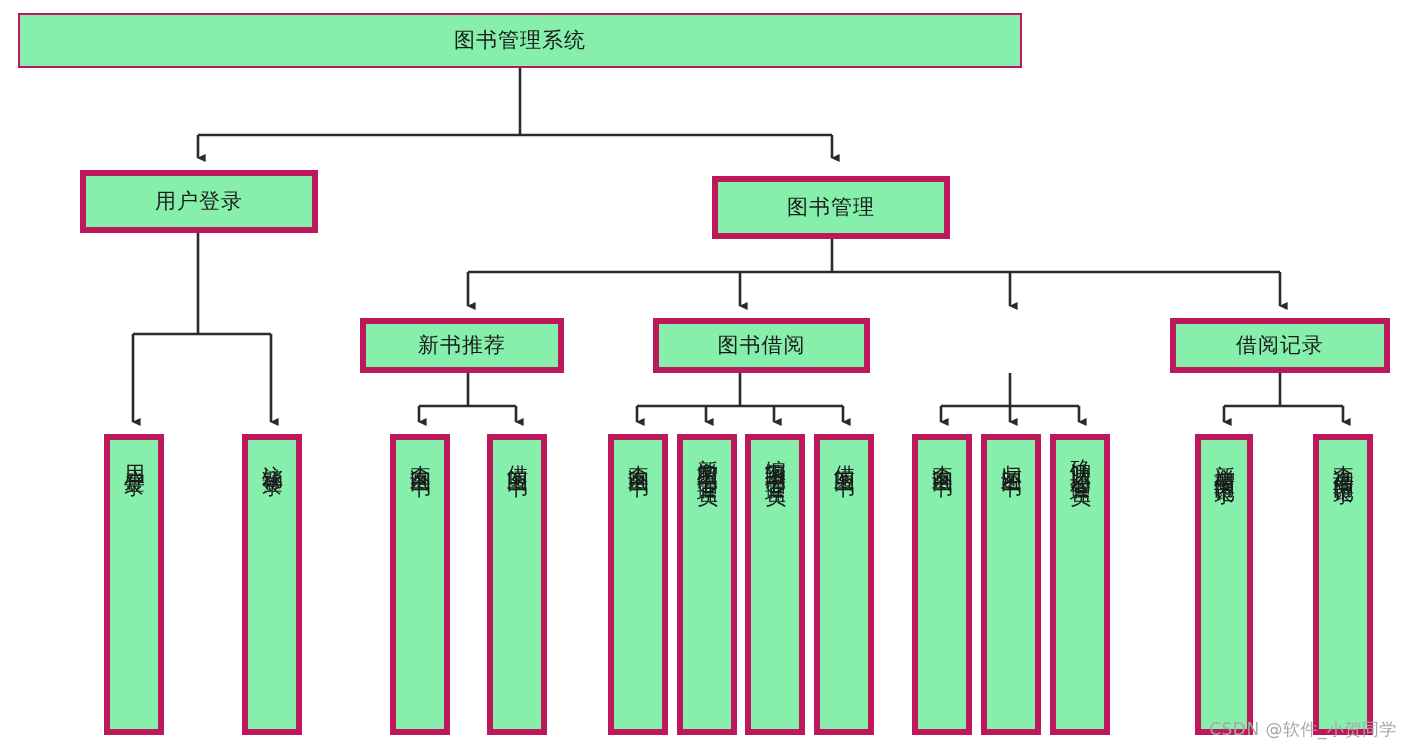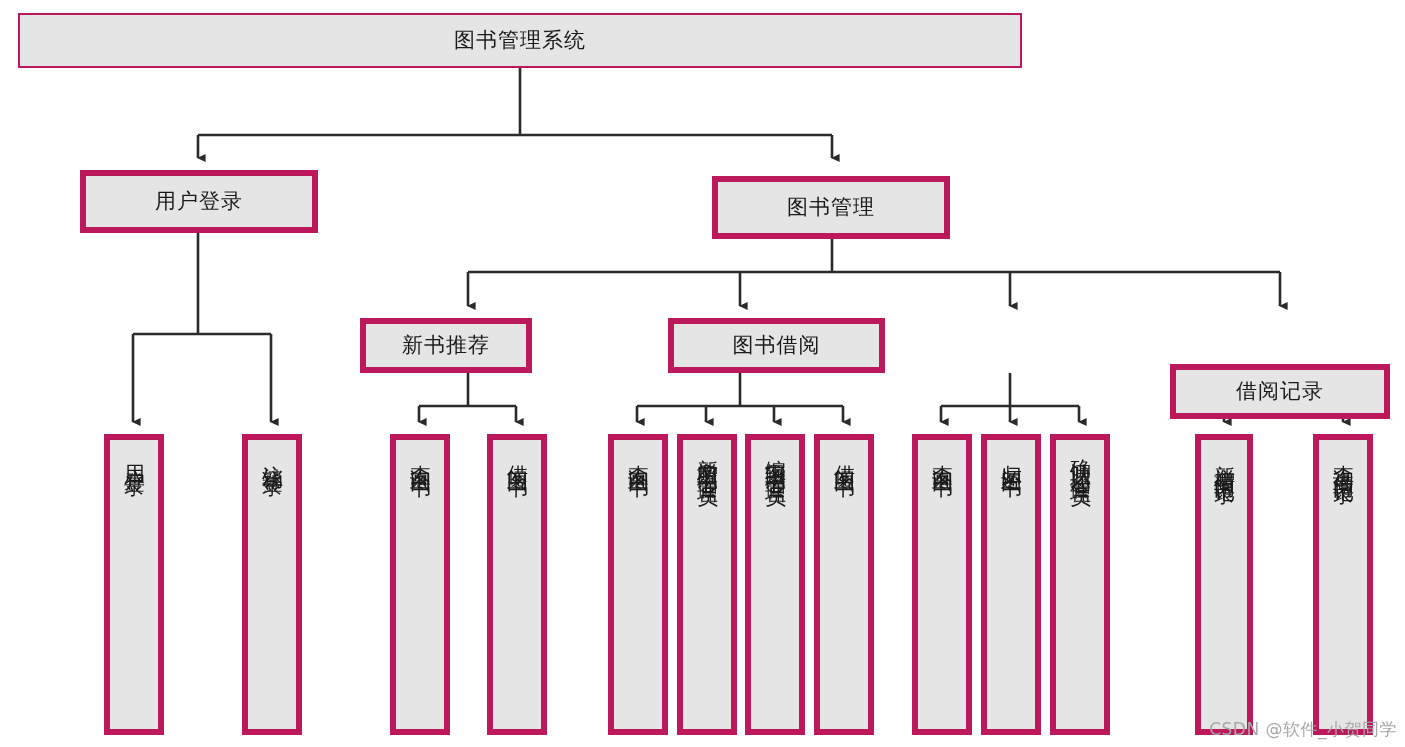--- a/index.html
+++ b/index.html
@@ -23,21 +23,21 @@
     left: 0;
     top: 0;
     width: 1405px;
     height: 747px;
     pointer-events: none;
   }
   .node {
     position: absolute;
     box-sizing: border-box;
     border: 6px solid #be185d;
-    background: #e5e5e5;
+    background: #86efac;
     color: #1a1a1a;
     display: flex;
     align-items: center;
     justify-content: center;
     font-size: 21px;
     line-height: 1.1;
     letter-spacing: 1px;
     z-index: 2;
   }
   .node.root {
@@ -132,27 +132,27 @@
     <span>图书管理系统</span>
   </div>
 
   <div class="node level1" style="left:80px; top:170px; width:238px; height:63px;">
     <span>用户登录</span>
   </div>
   <div class="node level1" style="left:712px; top:176px; width:238px; height:63px;">
     <span>图书管理</span>
   </div>
 
-  <div class="node level2" style="left:360px; top:318px; width:172px; height:55px;">
+  <div class="node level2" style="left:360px; top:318px; width:204px; height:55px;">
     <span>新书推荐</span>
   </div>
-  <div class="node level2" style="left:668px; top:318px; width:217px; height:55px;">
+  <div class="node level2" style="left:653px; top:318px; width:217px; height:55px;">
     <span>图书借阅</span>
   </div>
-  <div class="node level2" style="left:1170px; top:318px; width:220px; height:55px;margin-top:46px;">
+  <div class="node level2" style="left:1170px; top:318px; width:220px; height:55px;">
     <span>借阅记录</span>
   </div>
 
   <div class="node leaf" style="left:104px; top:434px; width:60px; height:301px;">
     <span class="vtext">用户登录</span>
   </div>
   <div class="node leaf" style="left:242px; top:434px; width:60px; height:301px;">
     <span class="vtext">注销登录</span>
   </div>
 

